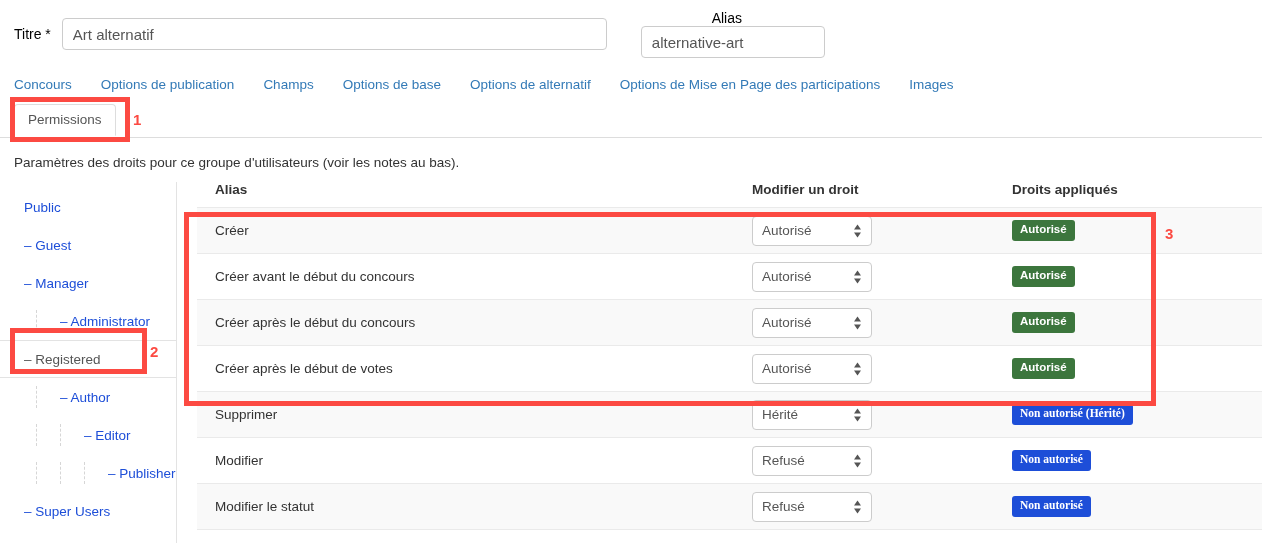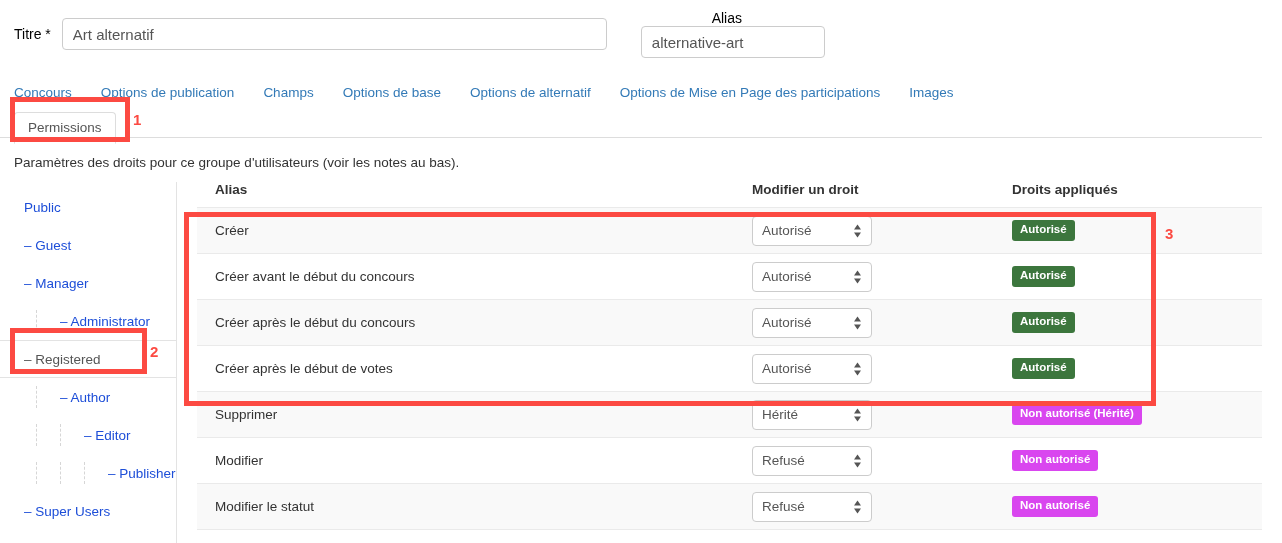--- a/index.html
+++ b/index.html
@@ -33,21 +33,21 @@
     font-family: "Liberation Sans", sans-serif;
     outline: none;
   }
   #title-field { width: 545px; margin-left: 11px; }
   #alias-field { width: 184px; margin-left: 12px; }
   .group-title { margin-left: 14px; }
   .group-alias { margin-left: 22px; flex-direction: column; }
 
   
   .tabbar {
-    position: absolute; left: 0; top: 78px; width: 1282px;
+    position: absolute; left: 0; top: 70px; width: 1282px;
   }
   .tabs-row1 {
     display: flex; align-items: center; height: 28px; padding-left: 14px;
   }
   .tab-link {
     font-size: 13.5px;
     color: #337ab7;
     margin-right: 29px;
     white-space: nowrap;
     cursor: pointer;
@@ -178,21 +178,21 @@
     display: inline-block;
     font-size: 11.5px;
     font-weight: bold;
     color: #ffffff;
     padding: 4px 8px 5px 8px;
     border-radius: 3px;
     white-space: nowrap;
     line-height: 1;
   }
   .badge.green { background: #3c763d; }
-  .badge.red   { background: #d946ef; }
+  .badge.red   { background: #1d4ed8; font-family: Liberation Serif, serif; }
 
   
   .anno-box {
     position: absolute;
     border: 5px solid #fc4a42;
     pointer-events: none;
     z-index: 50;
     background: transparent;
   }
   .anno-num {

